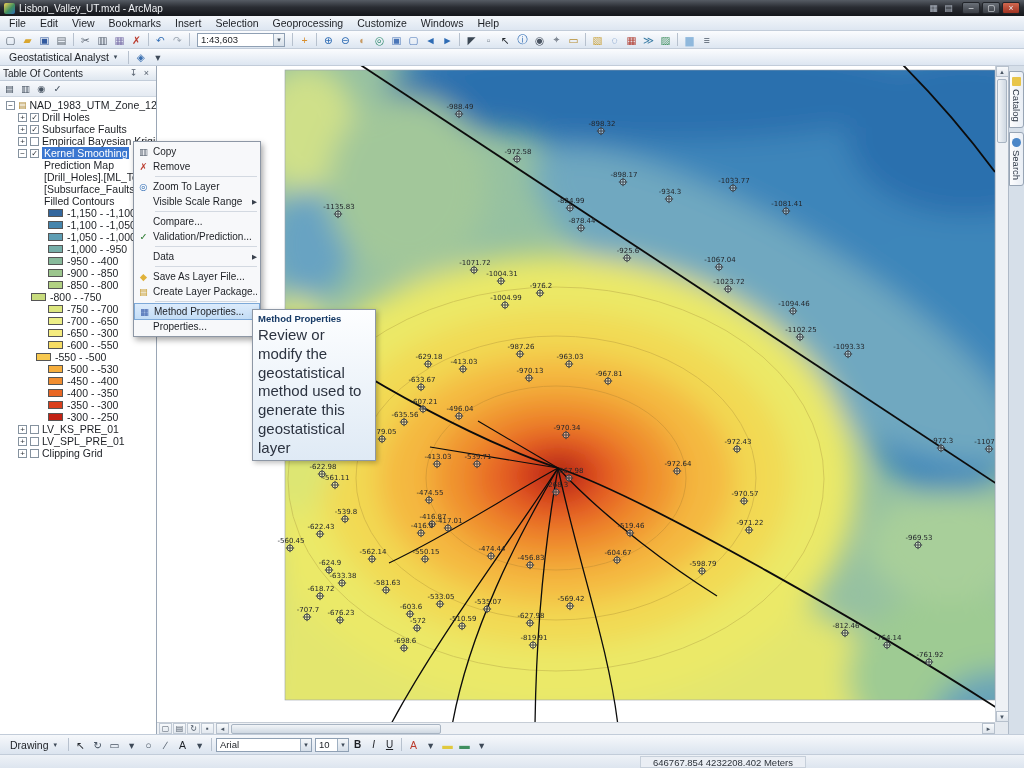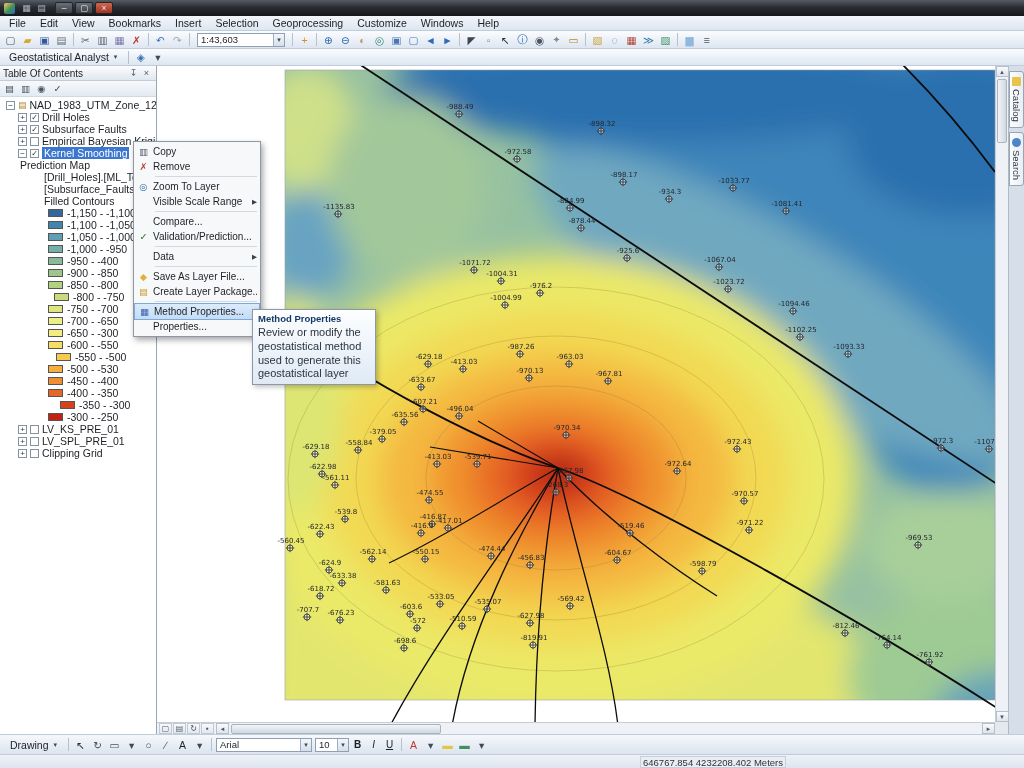--- a/index.html
+++ b/index.html
@@ -59,36 +59,37 @@
 
 .context-menu{position:absolute;left:133px;top:141px;width:128px;background:#f7f8fa;border:1px solid #8d97a5;box-shadow:2px 3px 6px rgba(0,0,0,.35);padding:2px 0;z-index:50}
 .cm-item{height:15px;display:flex;align-items:center;font-size:10px;padding-right:3px}
 .cm-ic{width:19px;text-align:center;font-size:9.5px;flex:none}
 .cm-label{flex:1;white-space:nowrap;overflow:hidden}
 .cm-arrow{font-size:6.5px;color:#39414d;padding-left:2px}
 .cm-sep{height:1px;background:#d3d9e1;margin:2px 3px 2px 21px}
 .cm-item.hl{background:linear-gradient(#dcebfb,#c3ddf6);outline:1px solid #7da9d8;margin:0 1px}
 .tooltip{position:absolute;left:252px;top:309px;width:124px;background:linear-gradient(#fdfeff,#dfeaf5);border:1px solid #8d97a5;box-shadow:2px 2px 5px rgba(0,0,0,.25);padding:3px 5px;z-index:60}
 .tooltip-title{font-size:9.5px;font-weight:bold;color:#163a66;margin-bottom:2px}
-.tooltip-body{font-size:11px;color:#2c3340;line-height:1.25}
+.tooltip-body{font-size:15px;color:#2c3340;line-height:1.25}
 
 .drawbar{position:absolute;left:0;right:0;bottom:14px;height:20px;background:linear-gradient(#f6f8fb,#dbe4ef);border-top:1px solid #c2ccd9;display:flex;align-items:center;padding:0 3px;gap:1px}
 .fmt-btn{width:15px;height:15px;display:flex;align-items:center;justify-content:center;font-size:10px;border-radius:2px}
 .statusbar{position:absolute;left:0;right:0;bottom:0;height:14px;background:linear-gradient(#eef2f7,#dde5ef);border-top:1px solid #c2ccd9;font-size:9.5px;color:#2c323a}
-.status-coords{position:absolute;left:640px;top:1px;padding:0 2px;height:12px;line-height:11px;border:1px solid #c6cfda;background:#eaeef4}
+.status-coords{position:absolute;left:640px;top:1px;padding:0 12px;height:12px;line-height:11px;border:1px solid #c6cfda;background:#eaeef4}
 
 .pt-c{fill:rgba(255,255,255,.45);stroke:#383d44;stroke-width:.9}
 .pt-x{stroke:#383d44;stroke-width:.9}
 .pt-t{font-size:7px;fill:#23262b;text-anchor:middle;font-family:"DejaVu Sans",sans-serif}
 </style>
 </head>
 <body>
 
 <div class="titlebar">
   <div class="app-icon"></div>
+  <div class="title-text">Lisbon_Valley_UT.mxd - ArcMap</div>
   <div id="tb-gadgets" style="display:flex">
       <div class="tb-gadget">▦</div>
       <div class="tb-gadget">▤</div>
     </div>
   <div id="win-controls" style="display:flex">
       <div class="win-btn">–</div>
       <div class="win-btn">▢</div>
       <div class="win-btn close">×</div>
     </div>
 </div>
@@ -202,21 +203,21 @@
         <div class="tree-row" style="padding-left: 18px;">
           <span class="expand">+</span>
           <span class="cbox"></span>
           <span class="tree-label">Empirical Bayesian Kriging</span>
         </div>
         <div class="tree-row" style="padding-left: 18px;">
           <span class="expand">−</span>
           <span class="cbox">✓</span>
           <span class="tree-label sel">Kernel Smoothing</span>
         </div>
-        <div class="tree-row" style="padding-left: 20px;">
+        <div class="tree-row" style="padding-left: 44px;">
           <span class="tree-label">Prediction Map</span>
         </div>
         <div class="tree-row" style="padding-left: 44px;">
           <span class="tree-label">[Drill_Holes].[ML_Top_M</span>
         </div>
         <div class="tree-row" style="padding-left: 44px;">
           <span class="tree-label">[Subsurface_Faults]</span>
         </div>
         <div class="tree-row" style="padding-left: 44px;">
           <span class="tree-label">Filled Contours</span>
@@ -242,57 +243,57 @@
           <span class="tree-label">-950 - -400</span>
         </div>
         <div class="tree-row" style="padding-left: 48px;">
           <span class="swatch" style="background: rgb(156, 198, 142);"></span>
           <span class="tree-label">-900 - -850</span>
         </div>
         <div class="tree-row" style="padding-left: 48px;">
           <span class="swatch" style="background: rgb(178, 209, 131);"></span>
           <span class="tree-label">-850 - -800</span>
         </div>
-        <div class="tree-row" style="padding-left: 54px;">
+        <div class="tree-row" style="padding-left: 31px;">
           <span class="swatch" style="background: rgb(200, 220, 126);"></span>
           <span class="tree-label">-800 - -750</span>
         </div>
         <div class="tree-row" style="padding-left: 48px;">
           <span class="swatch" style="background: rgb(220, 230, 126);"></span>
           <span class="tree-label">-750 - -700</span>
         </div>
         <div class="tree-row" style="padding-left: 48px;">
           <span class="swatch" style="background: rgb(236, 238, 134);"></span>
           <span class="tree-label">-700 - -650</span>
         </div>
         <div class="tree-row" style="padding-left: 48px;">
           <span class="swatch" style="background: rgb(245, 236, 127);"></span>
           <span class="tree-label">-650 - -300</span>
         </div>
         <div class="tree-row" style="padding-left: 48px;">
           <span class="swatch" style="background: rgb(247, 221, 100);"></span>
           <span class="tree-label">-600 - -550</span>
         </div>
-        <div class="tree-row" style="padding-left: 56px; text-align: center;">
+        <div class="tree-row" style="padding-left: 36px; text-align: center;">
           <span class="swatch" style="background: rgb(248, 201, 79);"></span>
           <span class="tree-label">-550 - -500</span>
         </div>
         <div class="tree-row" style="padding-left: 48px;">
           <span class="swatch" style="background: rgb(246, 174, 61);"></span>
           <span class="tree-label">-500 - -530</span>
         </div>
         <div class="tree-row" style="padding-left: 48px;">
           <span class="swatch" style="background: rgb(241, 142, 48);"></span>
           <span class="tree-label">-450 - -400</span>
         </div>
         <div class="tree-row" style="padding-left: 48px;">
           <span class="swatch" style="background: rgb(233, 103, 36);"></span>
           <span class="tree-label">-400 - -350</span>
         </div>
-        <div class="tree-row" style="padding-left: 48px; margin-left: 12px;">
+        <div class="tree-row" style="padding-left: 48px;">
           <span class="swatch" style="background: rgb(218, 63, 28);"></span>
           <span class="tree-label">-350 - -300</span>
         </div>
         <div class="tree-row" style="padding-left: 48px;">
           <span class="swatch" style="background: rgb(194, 34, 20);"></span>
           <span class="tree-label">-300 - -250</span>
         </div>
         <div class="tree-row" style="padding-left: 18px;">
           <span class="expand">+</span>
           <span class="cbox"></span>

